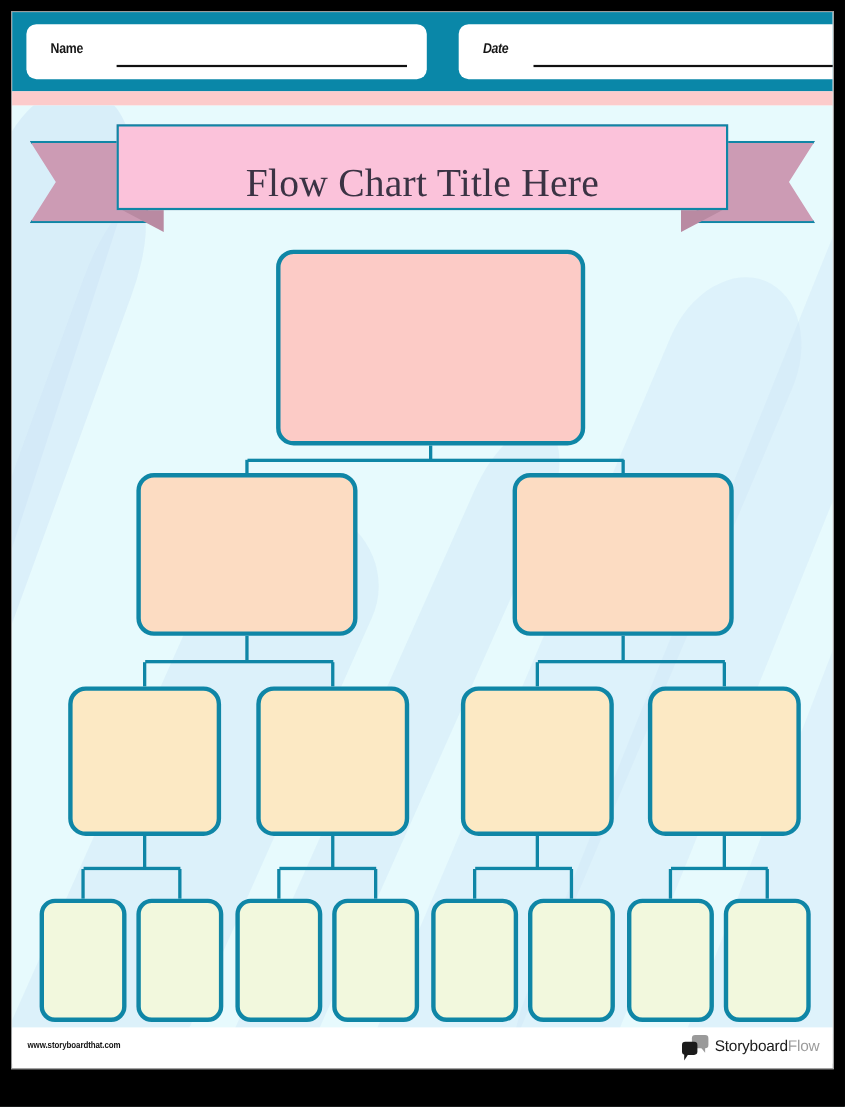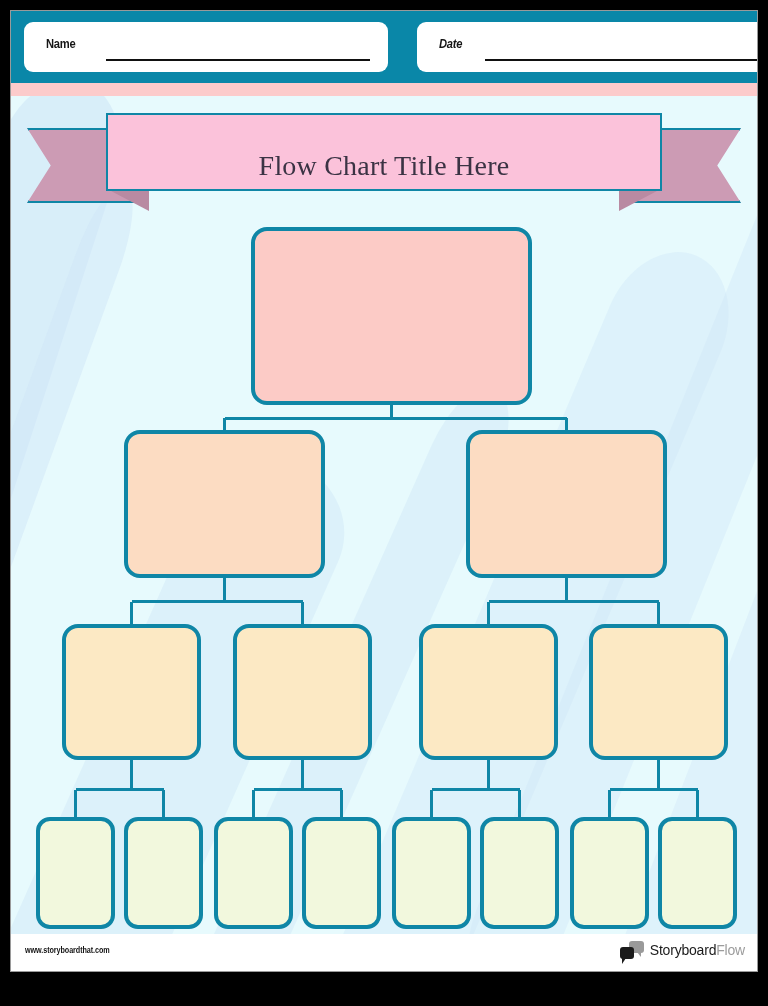--- a/index.html
+++ b/index.html
@@ -113,21 +113,21 @@
     position:absolute;left:79px;top:0;
     width:556px;height:78px;
     background:#fbc2da;
     border:2.5px solid #0f86a6;
     box-sizing:border-box;
   }
   #banner-title{
     position:absolute;left:0;right:0;top:0;bottom:0;
     display:flex;align-items:center;justify-content:center;
     font-family:"Liberation Serif", serif;
-    font-size:28px;
+    font-size:36px;
     color:#3b3344;
     letter-spacing:.2px;
     white-space:nowrap;
     margin-top:28px;
   }
 
   
   #chart{position:absolute;left:0;top:0;width:746px;height:844px;}
   .node{
     position:absolute;

